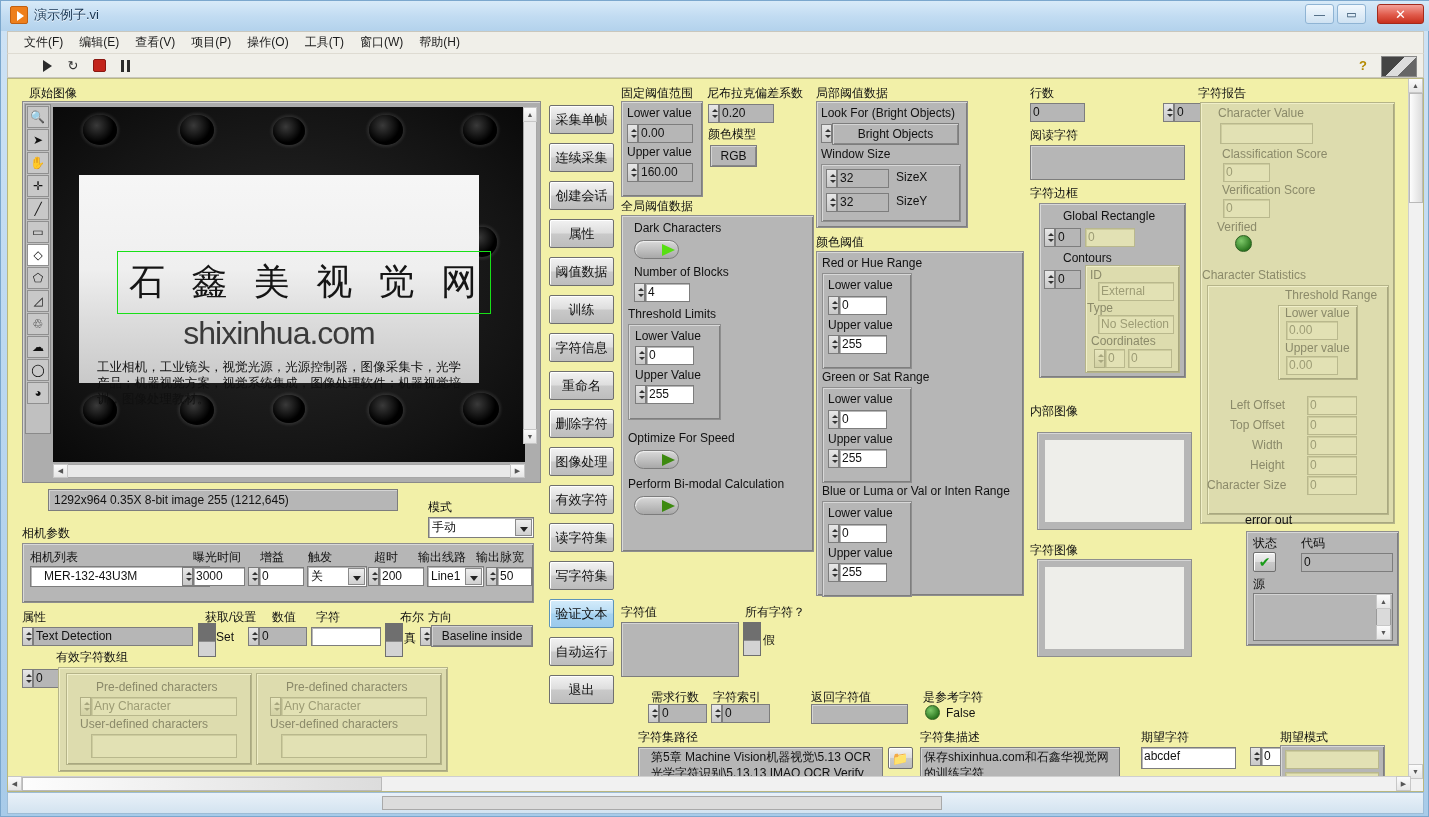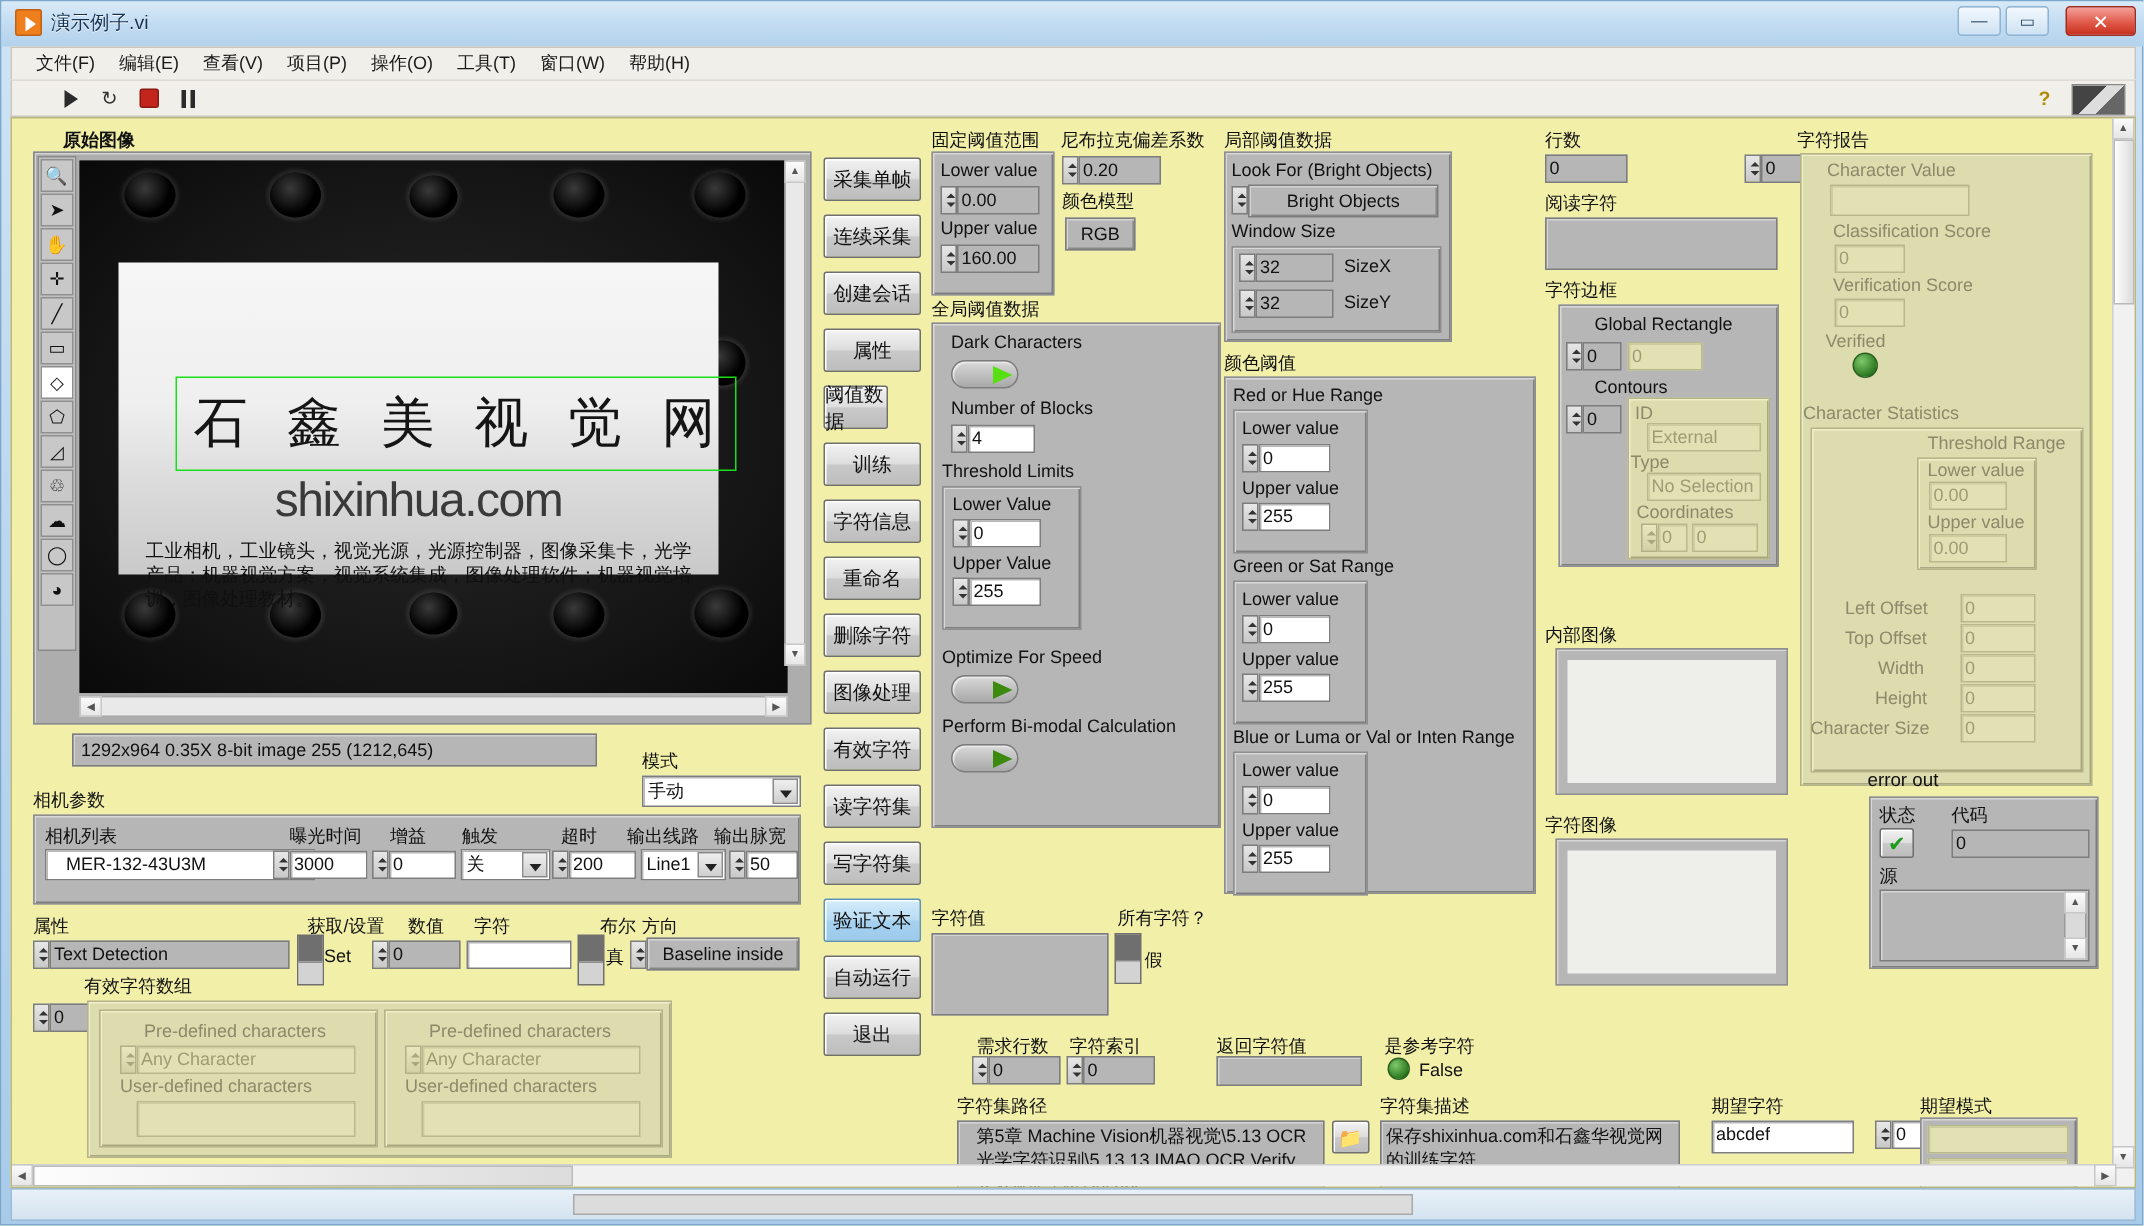--- a/index.html
+++ b/index.html
@@ -273,21 +273,21 @@
         <span class="pause-b"></span>
       </div>
     <div id="tb-help">?</div>
     <div id="tb-thumb">
         <div class="gr"></div>
       </div>
   </div>
 
   <div id="panel">
 
-    <div class="lbl" style="left:34px; top:6px;font-weight:bold;">原始图像</div>
+    <div class="lbl" style="left:21px; top:6px;">原始图像</div>
     <div id="imgdisp">
       <div id="tools">
         <div class="tool">🔍</div>
         <div class="tool">➤</div>
         <div class="tool">✋</div>
         <div class="tool">✛</div>
         <div class="tool">╱</div>
         <div class="tool">▭</div>
         <div class="tool active">◇</div>
         <div class="tool">⬠</div>
@@ -413,21 +413,21 @@
     <div class="lbl lbl-grey" style="left:278px; top:601px;">Pre-defined characters</div>
     <div class="spin dim" style="left:262px; top:618px;"></div>
     <div class="num dim" style="left:273px; top:618px; width:146px;">Any Character</div>
     <div class="lbl lbl-grey" style="left:262px; top:638px;">User-defined characters</div>
     <div class="num dim" style="left:273px; top:655px; width:146px; height:24px;"></div>
 
     <div class="btn3d" style="left:541px; top:26px;  width:65px;height:29px;">采集单帧</div>
     <div class="btn3d" style="left:541px; top:64px;  width:65px;height:29px;">连续采集</div>
     <div class="btn3d" style="left:541px; top:102px; width:65px;height:29px;">创建会话</div>
     <div class="btn3d" style="left:541px; top:140px; width:65px;height:29px;">属性</div>
-    <div class="btn3d" style="left:541px; top:178px; width:43px;height:29px;">阈值数据</div>
+    <div class="btn3d" style="left:541px; top:178px; width:65px;height:29px;">阈值数据</div>
     <div class="btn3d" style="left:541px; top:216px; width:65px;height:29px;">训练</div>
     <div class="btn3d" style="left:541px; top:254px; width:65px;height:29px;">字符信息</div>
     <div class="btn3d" style="left:541px; top:292px; width:65px;height:29px;">重命名</div>
     <div class="btn3d" style="left:541px; top:330px; width:65px;height:29px;">删除字符</div>
     <div class="btn3d" style="left:541px; top:368px; width:65px;height:29px;">图像处理</div>
     <div class="btn3d" style="left:541px; top:406px; width:65px;height:29px;">有效字符</div>
     <div class="btn3d" style="left:541px; top:444px; width:65px;height:29px;">读字符集</div>
     <div class="btn3d" style="left:541px; top:482px; width:65px;height:29px;">写字符集</div>
     <div class="btn3d sel" style="left:541px; top:520px; width:65px;height:29px;">验证文本</div>
     <div class="btn3d" style="left:541px; top:558px; width:65px;height:29px;">自动运行</div>
@@ -565,21 +565,21 @@
     <div class="frame-dim" style="left:1077px; top:186px; width:95px; height:108px;"></div>
     <div class="lbl lbl-grey" style="left:1082px; top:189px;">ID</div>
     <div class="num dim" style="left:1090px; top:203px; width:76px;">External</div>
     <div class="lbl lbl-grey" style="left:1079px; top:222px;">Type</div>
     <div class="num dim" style="left:1090px; top:236px; width:76px;">No Selection</div>
     <div class="lbl lbl-grey" style="left:1083px; top:255px;">Coordinates</div>
     <div class="spin dim" style="left:1086px; top:270px;"></div>
     <div class="num dim" style="left:1097px; top:270px; width:20px;">0</div>
     <div class="num dim" style="left:1120px; top:270px; width:44px;">0</div>
 
-    <div class="lbl" style="left:1022px; top:336px;">内部图像</div>
+    <div class="lbl" style="left:1022px; top:324px;">内部图像</div>
     <div class="imgbox" style="left:1029px; top:353px; width:155px; height:98px;">
         <div class="inner"></div>
       </div>
     <div class="lbl" style="left:1022px; top:463px;">字符图像</div>
     <div class="imgbox" style="left:1029px; top:480px; width:155px; height:98px;">
         <div class="inner"></div>
       </div>
 
     <div class="lbl" style="left:1190px; top:6px;">字符报告</div>
     <div class="frame-dim" style="left:1192px; top:23px; width:195px; height:422px;"></div>

